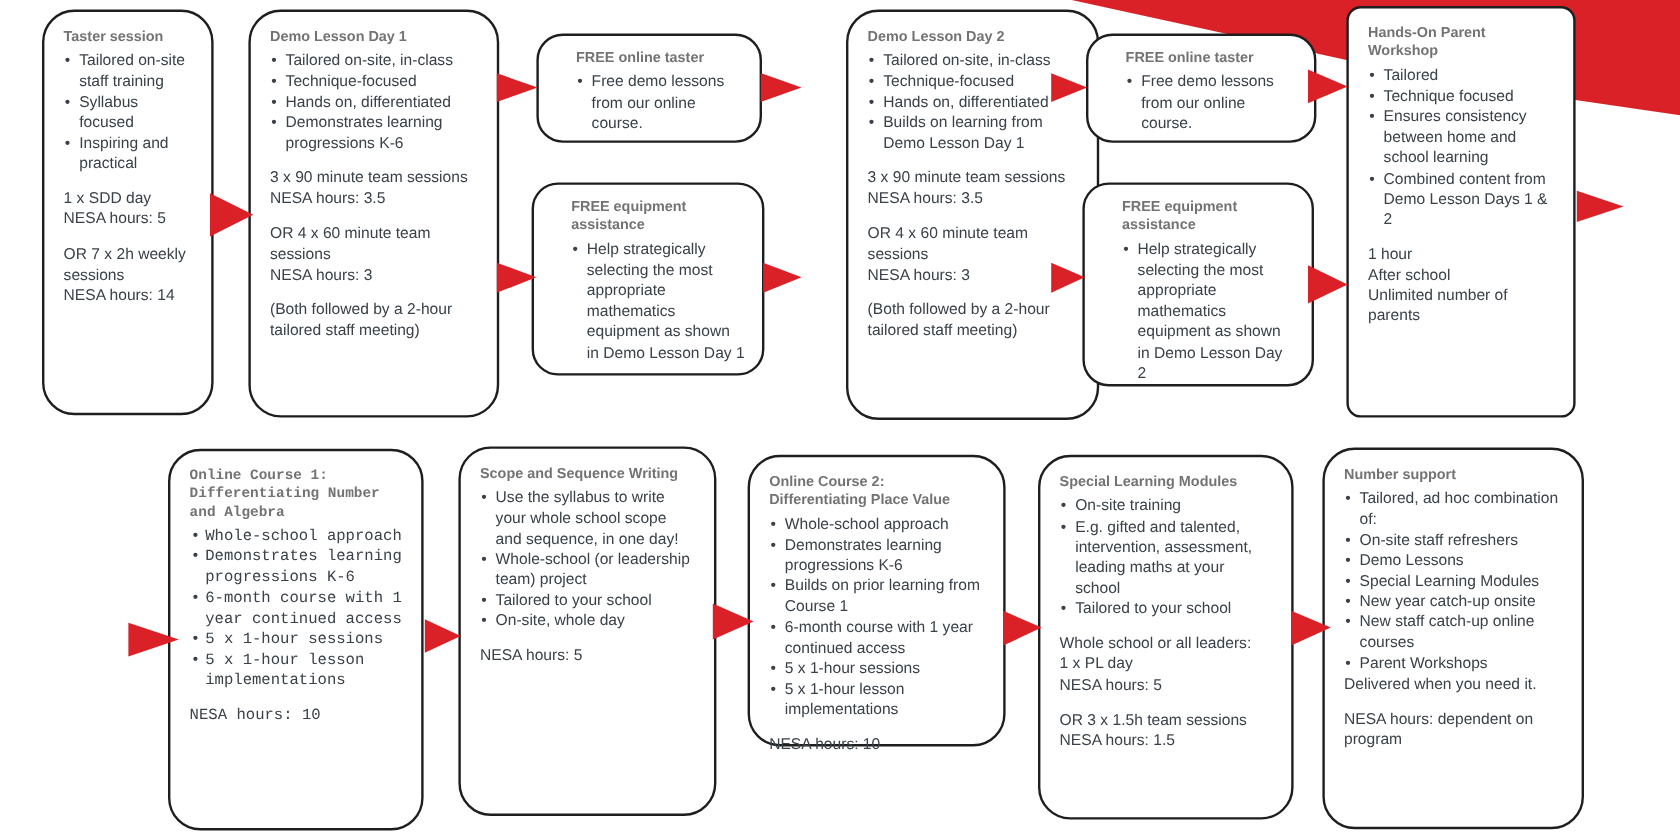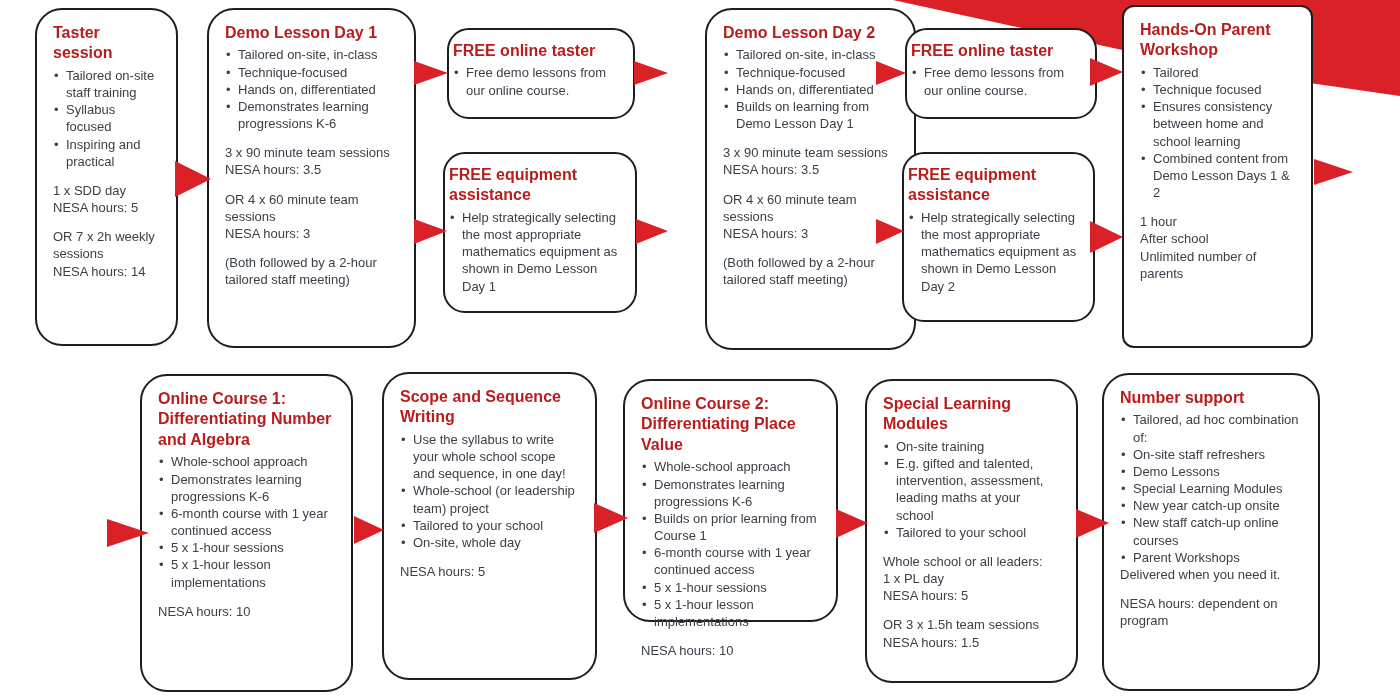--- a/index.html
+++ b/index.html
@@ -16,25 +16,25 @@
     position:absolute;
     box-sizing:border-box;
     background:#ffffff;
     border:2.5px solid #1e1e1e;
     border-radius:27px;
     padding:13px 15px 12px 16px;
     color:#3a4149;
     font-size:13px;
     line-height:1.32;
   }
-  .card.small{border-radius:22px;padding:11px 14px 10px 4px;}
+  .card.small{border-radius:22px;padding:11px 14px 10px 31px;}
   .card-title{
     font-weight:bold;
-    color:#b91c1c;
-    font-size:16px;
+    color:#737373;
+    font-size:12px;
     line-height:1.28;
     margin:0 0 3px 0;
   }
   .bullets{list-style:none;margin:2px 0 0 0;padding:0;}
   .bullets li{position:relative;padding-left:13px;margin:0;}
   .bullets li::before{content:"\2022";position:absolute;left:1px;top:0;}
   .para{margin:12px 0 0 0;white-space:pre-line;}
   .para.tight{margin-top:0;}
 </style>
 </head>
@@ -123,21 +123,21 @@
       <li>Tailored</li>
       <li>Technique focused</li>
       <li>Ensures consistency between home and school learning</li>
       <li>Combined content from Demo Lesson Days 1 &amp; 2</li>
     </ul>
     <p class="para">1 hour
 After school
 Unlimited number of parents</p>
   </div>
 
-  <div class="card" style="left:140px;top:374px;width:213px;height:318px;">
+  <div class="card" style="left:140px;top:374px;width:213px;height:318px;font-family:Liberation Mono, monospace;">
     <div class="card-title">Online Course 1: Differentiating Number and Algebra</div>
     <ul class="bullets">
       <li>Whole-school approach</li>
       <li>Demonstrates learning progressions K-6</li>
       <li>6-month course with 1 year continued access</li>
       <li>5 x 1-hour sessions</li>
       <li>5 x 1-hour lesson implementations</li>
     </ul>
     <p class="para">NESA hours: 10</p>
   </div>

